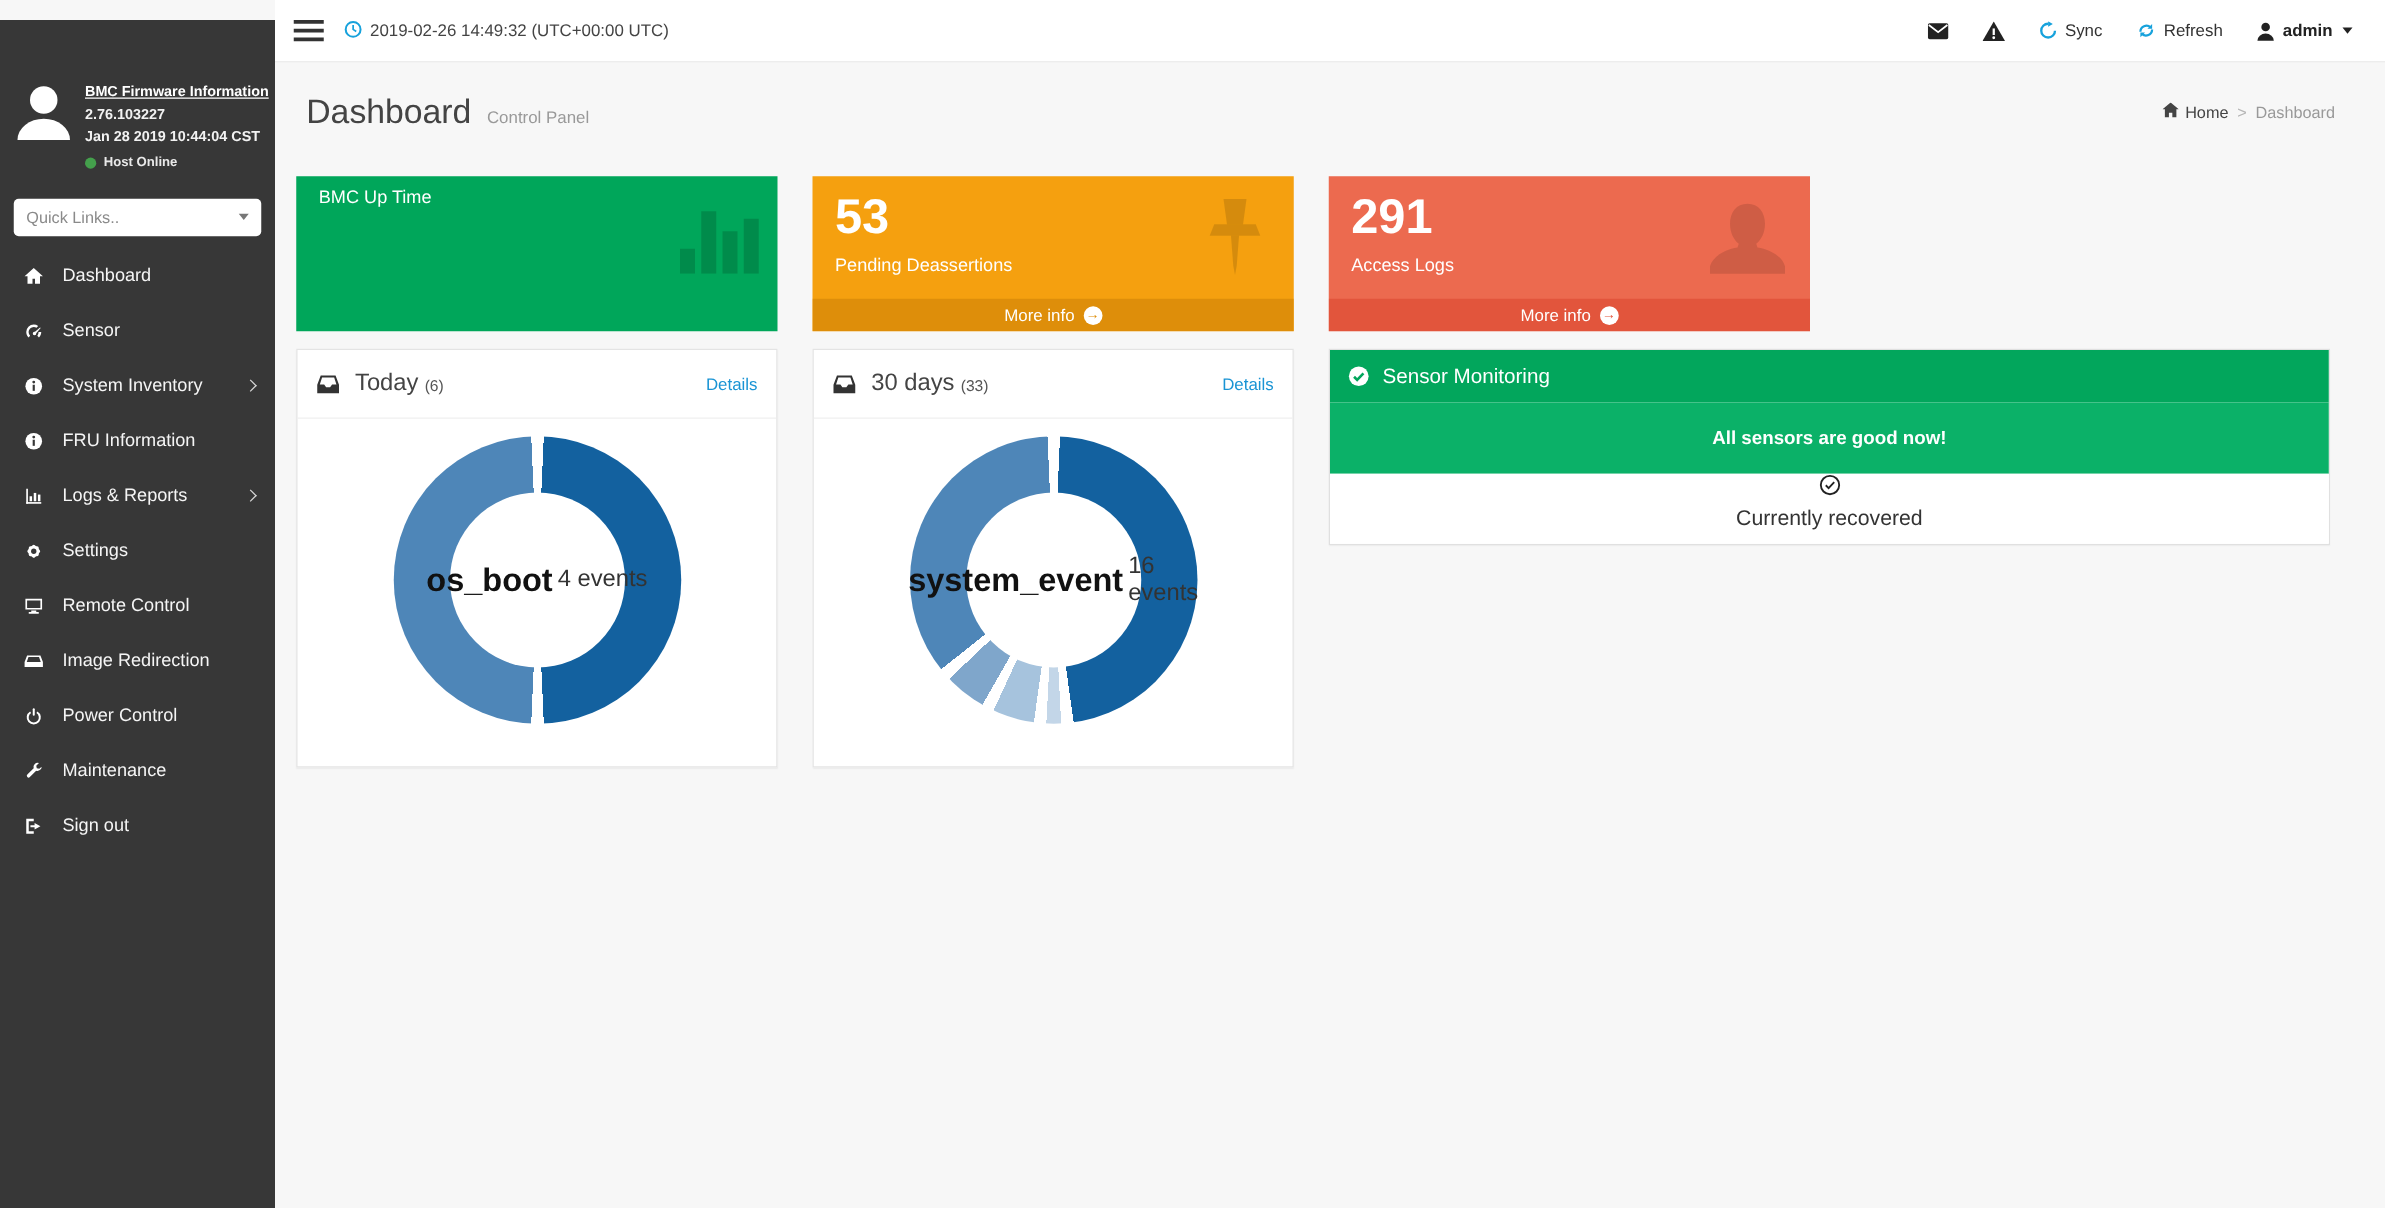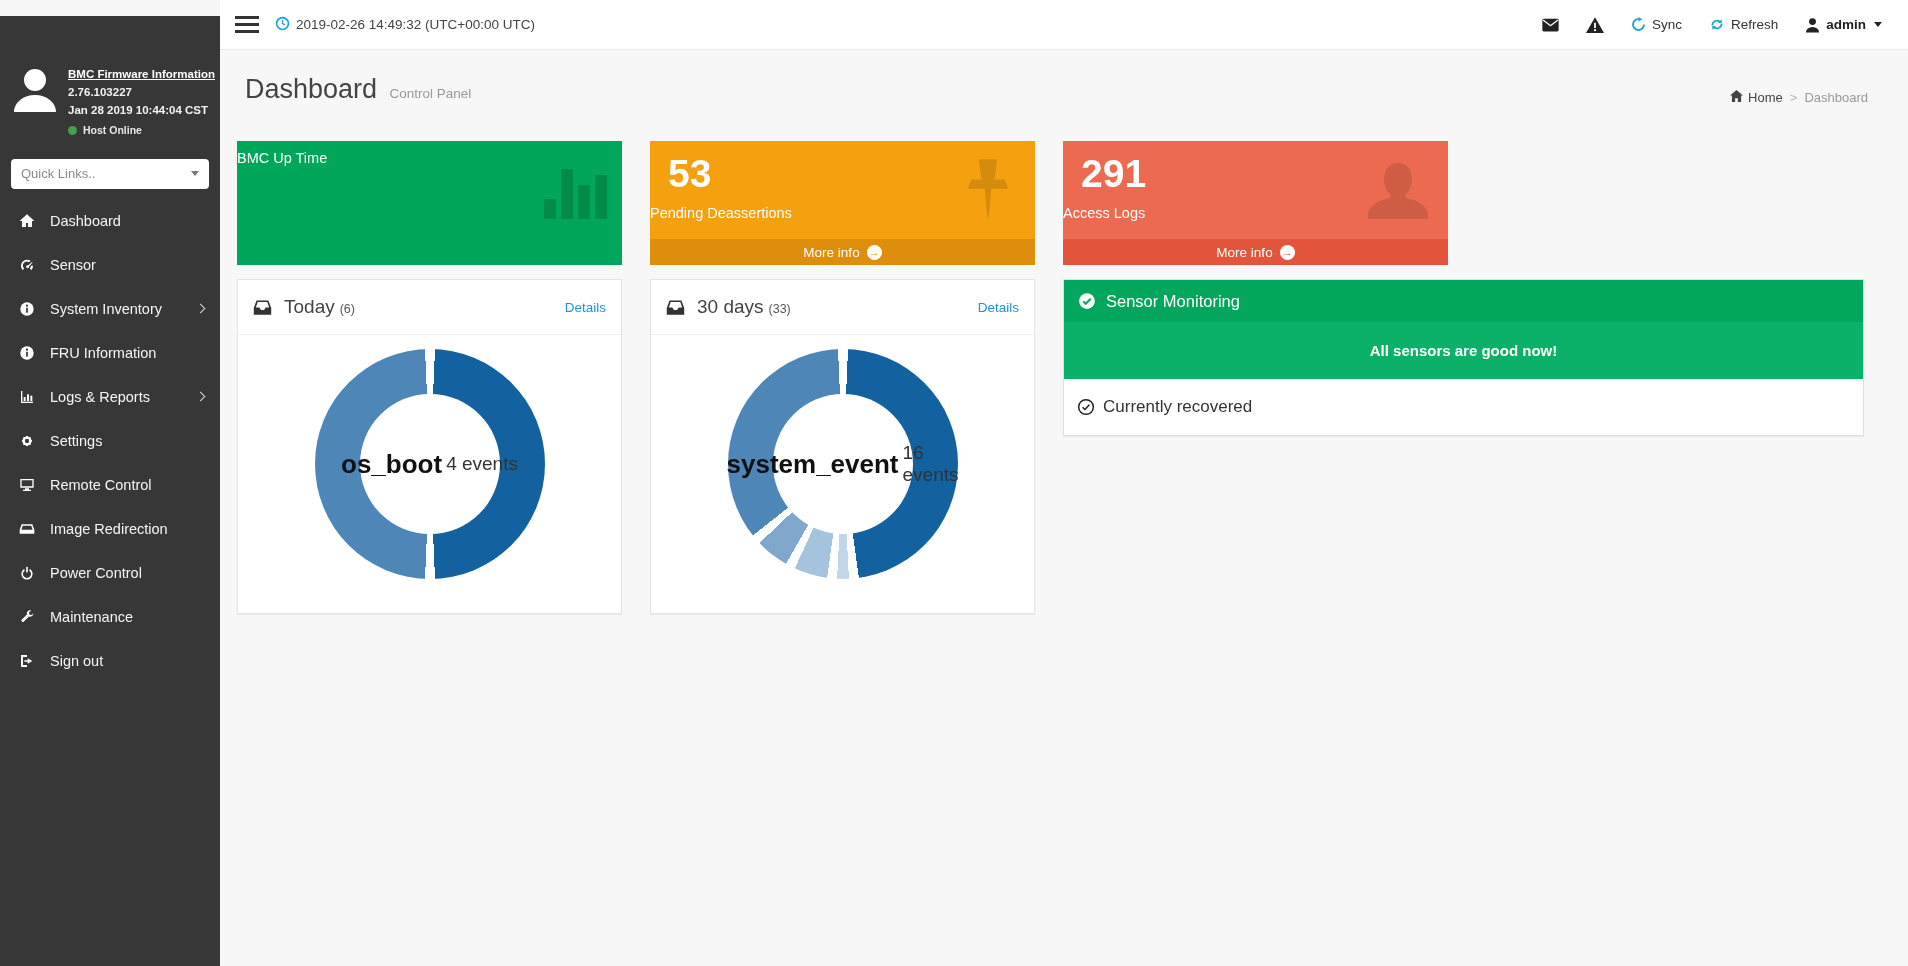--- a/index.html
+++ b/index.html
@@ -29,34 +29,34 @@
   .hamburger div { height:2.6px; background:#333; margin:4.4px 0; }
   .tb-date { display:flex; align-items:center; gap:6px; font-size:13.5px; color:#444; }
   .tb-right { margin-left:auto; display:flex; align-items:center; gap:27px; }
   .tb-ico { cursor:pointer; display:flex; align-items:center; gap:6px; font-size:13.5px; color:#333; }
   .tb-ico svg { display:block; }
   .admin-caret { border-left:4px solid transparent; border-right:4px solid transparent; border-top:5px solid #222; margin-left:2px; }
   .admin-name { font-weight:bold; font-size:13.5px; color:#222; }
 
   
   .main { margin-left:220px; padding-top:50px; }
-  .content-header { display:flex; align-items:flex-end; justify-content:space-between; margin:24px 40px 0 25px; }
+  .content-header { display:flex; align-items:center; justify-content:space-between; margin:24px 40px 0 25px; }
   .page-title { font-size:27px; font-weight:400; color:#444; }
   .page-subtitle { font-size:13.5px; color:#999; margin-left:8px; }
   .breadcrumb { display:flex; align-items:center; gap:7px; font-size:13px; }
   .breadcrumb .home { color:#444; display:flex; align-items:center; gap:5px; cursor:pointer; }
   .breadcrumb .sep { color:#b5b5b5; }
   .breadcrumb .current { color:#999; }
 
   
   .cards-row { display:flex; gap:28px; margin:36px 0 0 17px; }
   .card { width:385px; height:124px; position:relative; color:#fff; overflow:hidden; }
   .card-value { padding:12px 0 0 18px; font-size:39px; font-weight:bold; line-height:1.1; }
   .card-value sup { font-size:18px; font-weight:bold; vertical-align:super; margin-left:4px; }
-  .card-label { margin-top:9px; font-size:14.5px; }
+  .card-label { padding-left:18px; margin-top:9px; font-size:14.5px; }
   .card-art { position:absolute; right:12px; top:16px; }
   .card-footer { position:absolute; left:0; right:0; bottom:0; height:26px; display:flex; align-items:center; justify-content:center; gap:7px; font-size:13.5px; color:#fff; cursor:pointer; }
   .more-arrow { width:15px; height:15px; border-radius:50%; background:#fff; display:flex; align-items:center; justify-content:center; font-size:11px; font-weight:bold; line-height:1; }
 
   
   .panels-row { display:flex; gap:28px; margin:14px 44px 0 17px; align-items:flex-start; }
   .panel { background:#fff; border:1px solid #e4e4e4; box-shadow:0 1px 1px rgba(0,0,0,.05); }
   .chart-panel { width:385px; height:335px; }
   .panel-header { display:flex; align-items:center; height:55px; padding:0 15px; border-bottom:1px solid #f0f0f0; }
   .ph-icon svg { width:19px; height:19px; fill:#333; display:block; }
@@ -71,21 +71,21 @@
   .donut-center { position:absolute; inset:0; display:flex; align-items:center; justify-content:center; gap:4px; }
   .dc-title { font-size:26px; font-weight:bold; color:#111; }
   .dc-sub { font-size:19px; color:#333; }
 
   
   .sensor-panel { flex:1; border:1px solid #e0e0e0; }
   .sensor-header { height:42px; display:flex; align-items:center; padding:0 14px; color:#fff; }
   .sensor-header svg { width:18px; height:18px; display:block; }
   .sensor-title { font-size:16.5px; margin-left:10px; }
   .sensor-banner { height:57px; display:flex; align-items:center; justify-content:center; color:#fff; font-weight:bold; font-size:15px; }
-  .sensor-status { height:56px; background:#fff; display:flex; align-items:center; padding:0 13px; font-size:17px; color:#333; gap:8px; }
+  .sensor-status { height:56px; background:#fff; display:flex; align-items:center; padding:0 13px; font-size:17px; color:#333; gap:8px;flex-direction:column; }
   .sensor-status svg { width:18px; height:18px; display:block; }
 </style>
 </head>
 <body>
 
 <div class="sidebar">
   <div class="profile">
     <div class="avatar">
       <svg width="46" height="48" viewBox="0 0 46 48">
           <circle cx="23" cy="14" r="11" fill="#fff"></circle>

